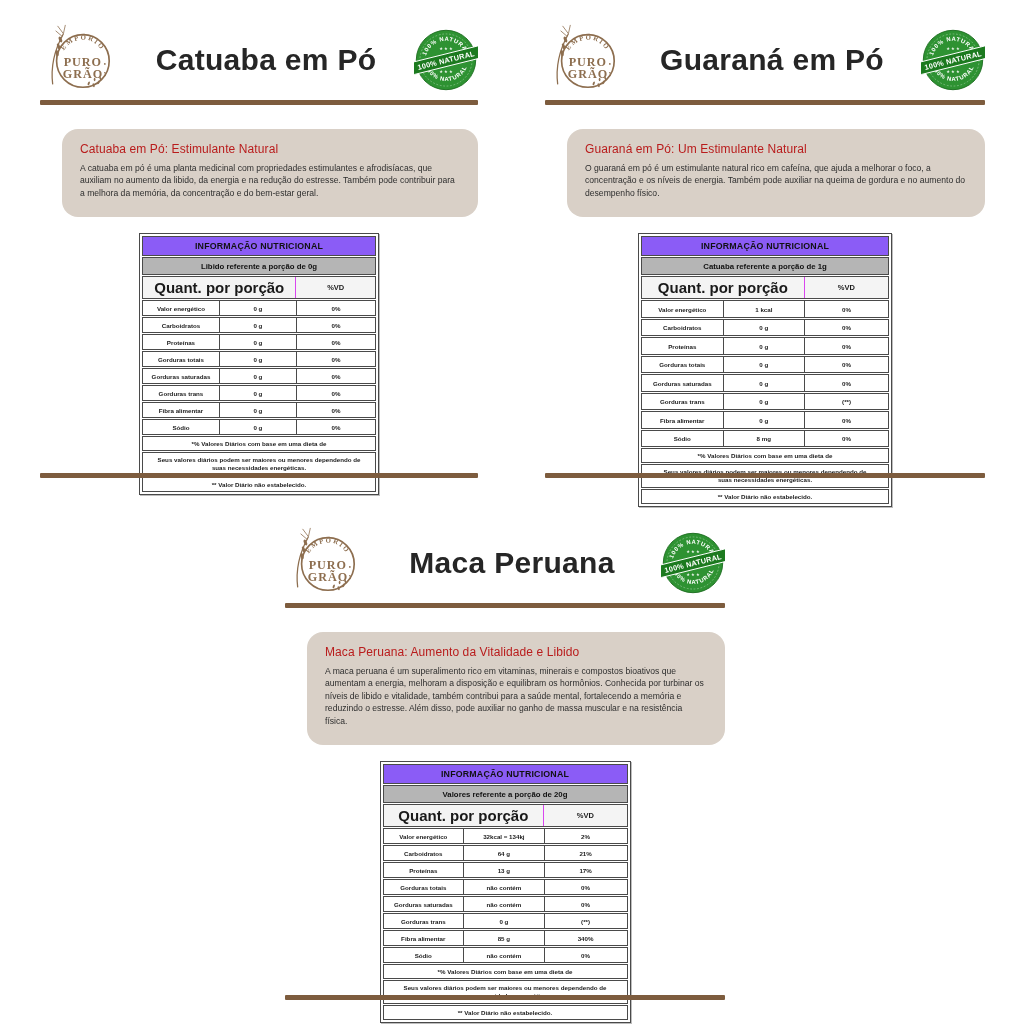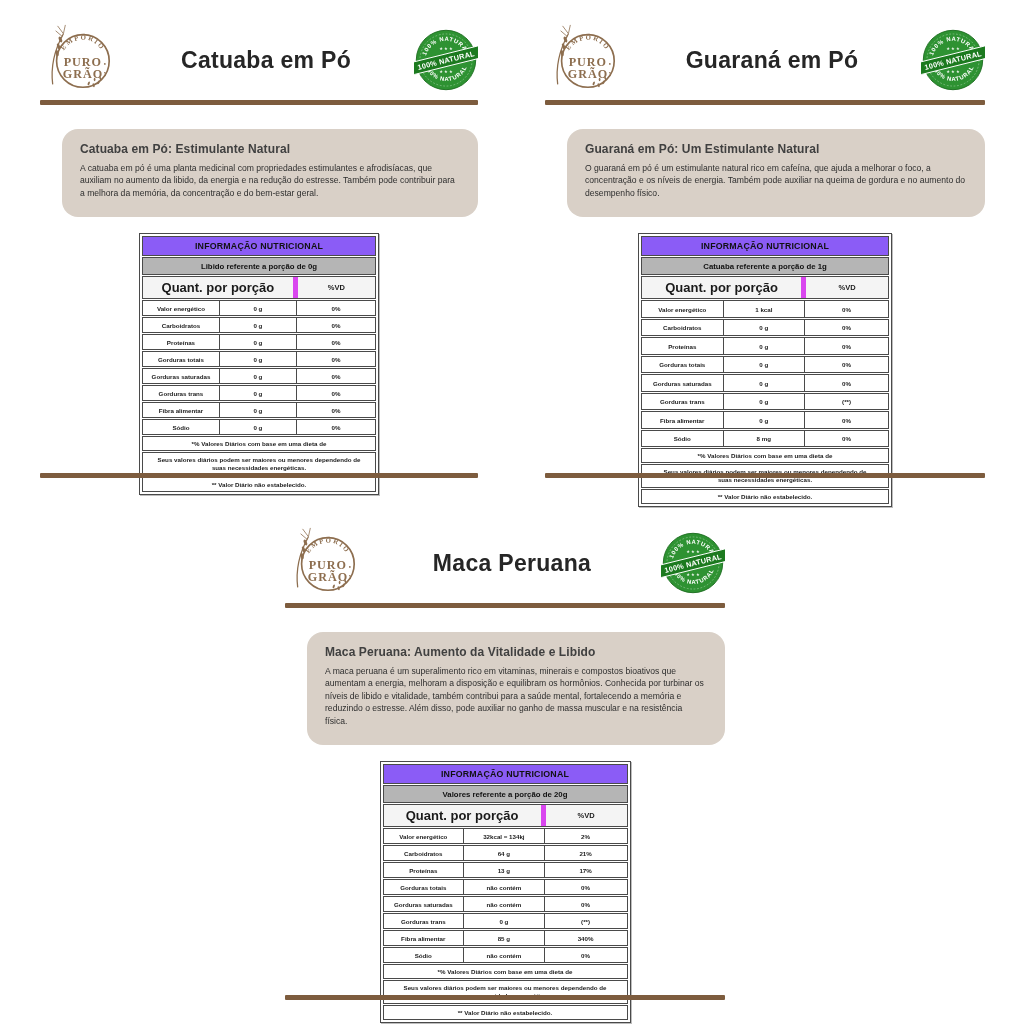--- a/index.html
+++ b/index.html
@@ -8,38 +8,38 @@
     font-family:"Liberation Sans", sans-serif;color:#1a1a1a;
   }
   .panel{position:absolute;}
   #panel-catuaba{left:40px;top:22px;width:438px;height:456px;}
   #panel-guarana{left:545px;top:22px;width:440px;height:456px;}
   #panel-maca{left:285px;top:525px;width:440px;height:475px;}
 
   .panel-header{display:flex;align-items:center;height:76px;}
   .logo-wrap{width:78px;height:76px;flex:0 0 auto;}
   .logo-wrap svg{display:block;width:100%;height:100%;}
-  .title{flex:1;text-align:center;font-size:23px;font-weight:bold;color:#262626;letter-spacing:.3px;}
+  .title{flex:1;text-align:center;font-size:30px;font-weight:bold;color:#262626;letter-spacing:.3px;}
   .seal-wrap{width:64px;height:64px;flex:0 0 auto;}
   .seal-wrap svg{display:block;width:100%;height:100%;}
 
   .divider{height:5px;background:#7d5c3e;margin-top:2px;border-radius:1px;}
   .bottom-divider{position:absolute;left:0;right:0;bottom:0;height:5px;background:#7d5c3e;border-radius:1px;}
 
   .card{background:#d9d0c7;border-radius:16px;margin:24px 0 0 22px;padding:13px 18px 18px;}
-  .card-h{font-size:12px;font-weight:bold;color:#404040;margin:0 0 6px;letter-spacing:.1px;}
+  .card-h{font-size:12px;font-weight:normal;color:#b91c1c;margin:0 0 6px;letter-spacing:.1px;}
   .card-b{font-size:8.6px;color:#2e2e2e;line-height:1.45;}
 
   .ntable{background:#fff;border:1px solid #4a4a4a;padding:1px;margin:16px auto 0;box-shadow:1px 1px 0 #bdbdbd;}
   .t1{width:236px}.t2{width:250px}.t3{width:247px}
   .nrow{border:1px solid #4a4a4a;margin:1px;background:#fff;display:flex;align-items:center;}
   .nh1{background:#8b5cf6;justify-content:center;min-height:18px;font-weight:bold;font-size:8.8px;letter-spacing:.2px;color:#111;}
   .nh2{background:#b5b5b5;justify-content:center;min-height:16px;font-weight:bold;font-size:7.8px;color:#111;}
   .nch{background:#f4f4f4;min-height:21px;align-items:stretch;padding:0;}
-  .c-quant{width:66%;display:flex;align-items:center;justify-content:center;font-weight:bold;font-size:13px;border-right:5px solid #d946ef;}
+  .c-quant{width:66%;display:flex;align-items:center;justify-content:center;font-weight:bold;font-size:15px;border-right:1px solid #d946ef;}
   .c-vd{width:34%;display:flex;align-items:center;justify-content:center;font-weight:bold;font-size:7.5px;text-align:center;}
   .ndata{min-height:14px;align-items:stretch;}
   #panel-guarana .ndata{min-height:15.5px;}
   .ndata > div{display:flex;align-items:center;justify-content:center;font-size:6.2px;font-weight:bold;text-align:center;padding:1px 2px;}
   .c-label{width:33%;border-right:1px solid #4a4a4a;}
   .c-val{width:33%;border-right:1px solid #4a4a4a;}
   .c-vd2{width:34%;}
   .nfoot{justify-content:center;min-height:11px;font-size:6.2px;font-weight:bold;text-align:center;padding:1px 10px;}
   .nfoot2{min-height:20px;padding:1px 14px;line-height:1.35;}
 </style>

